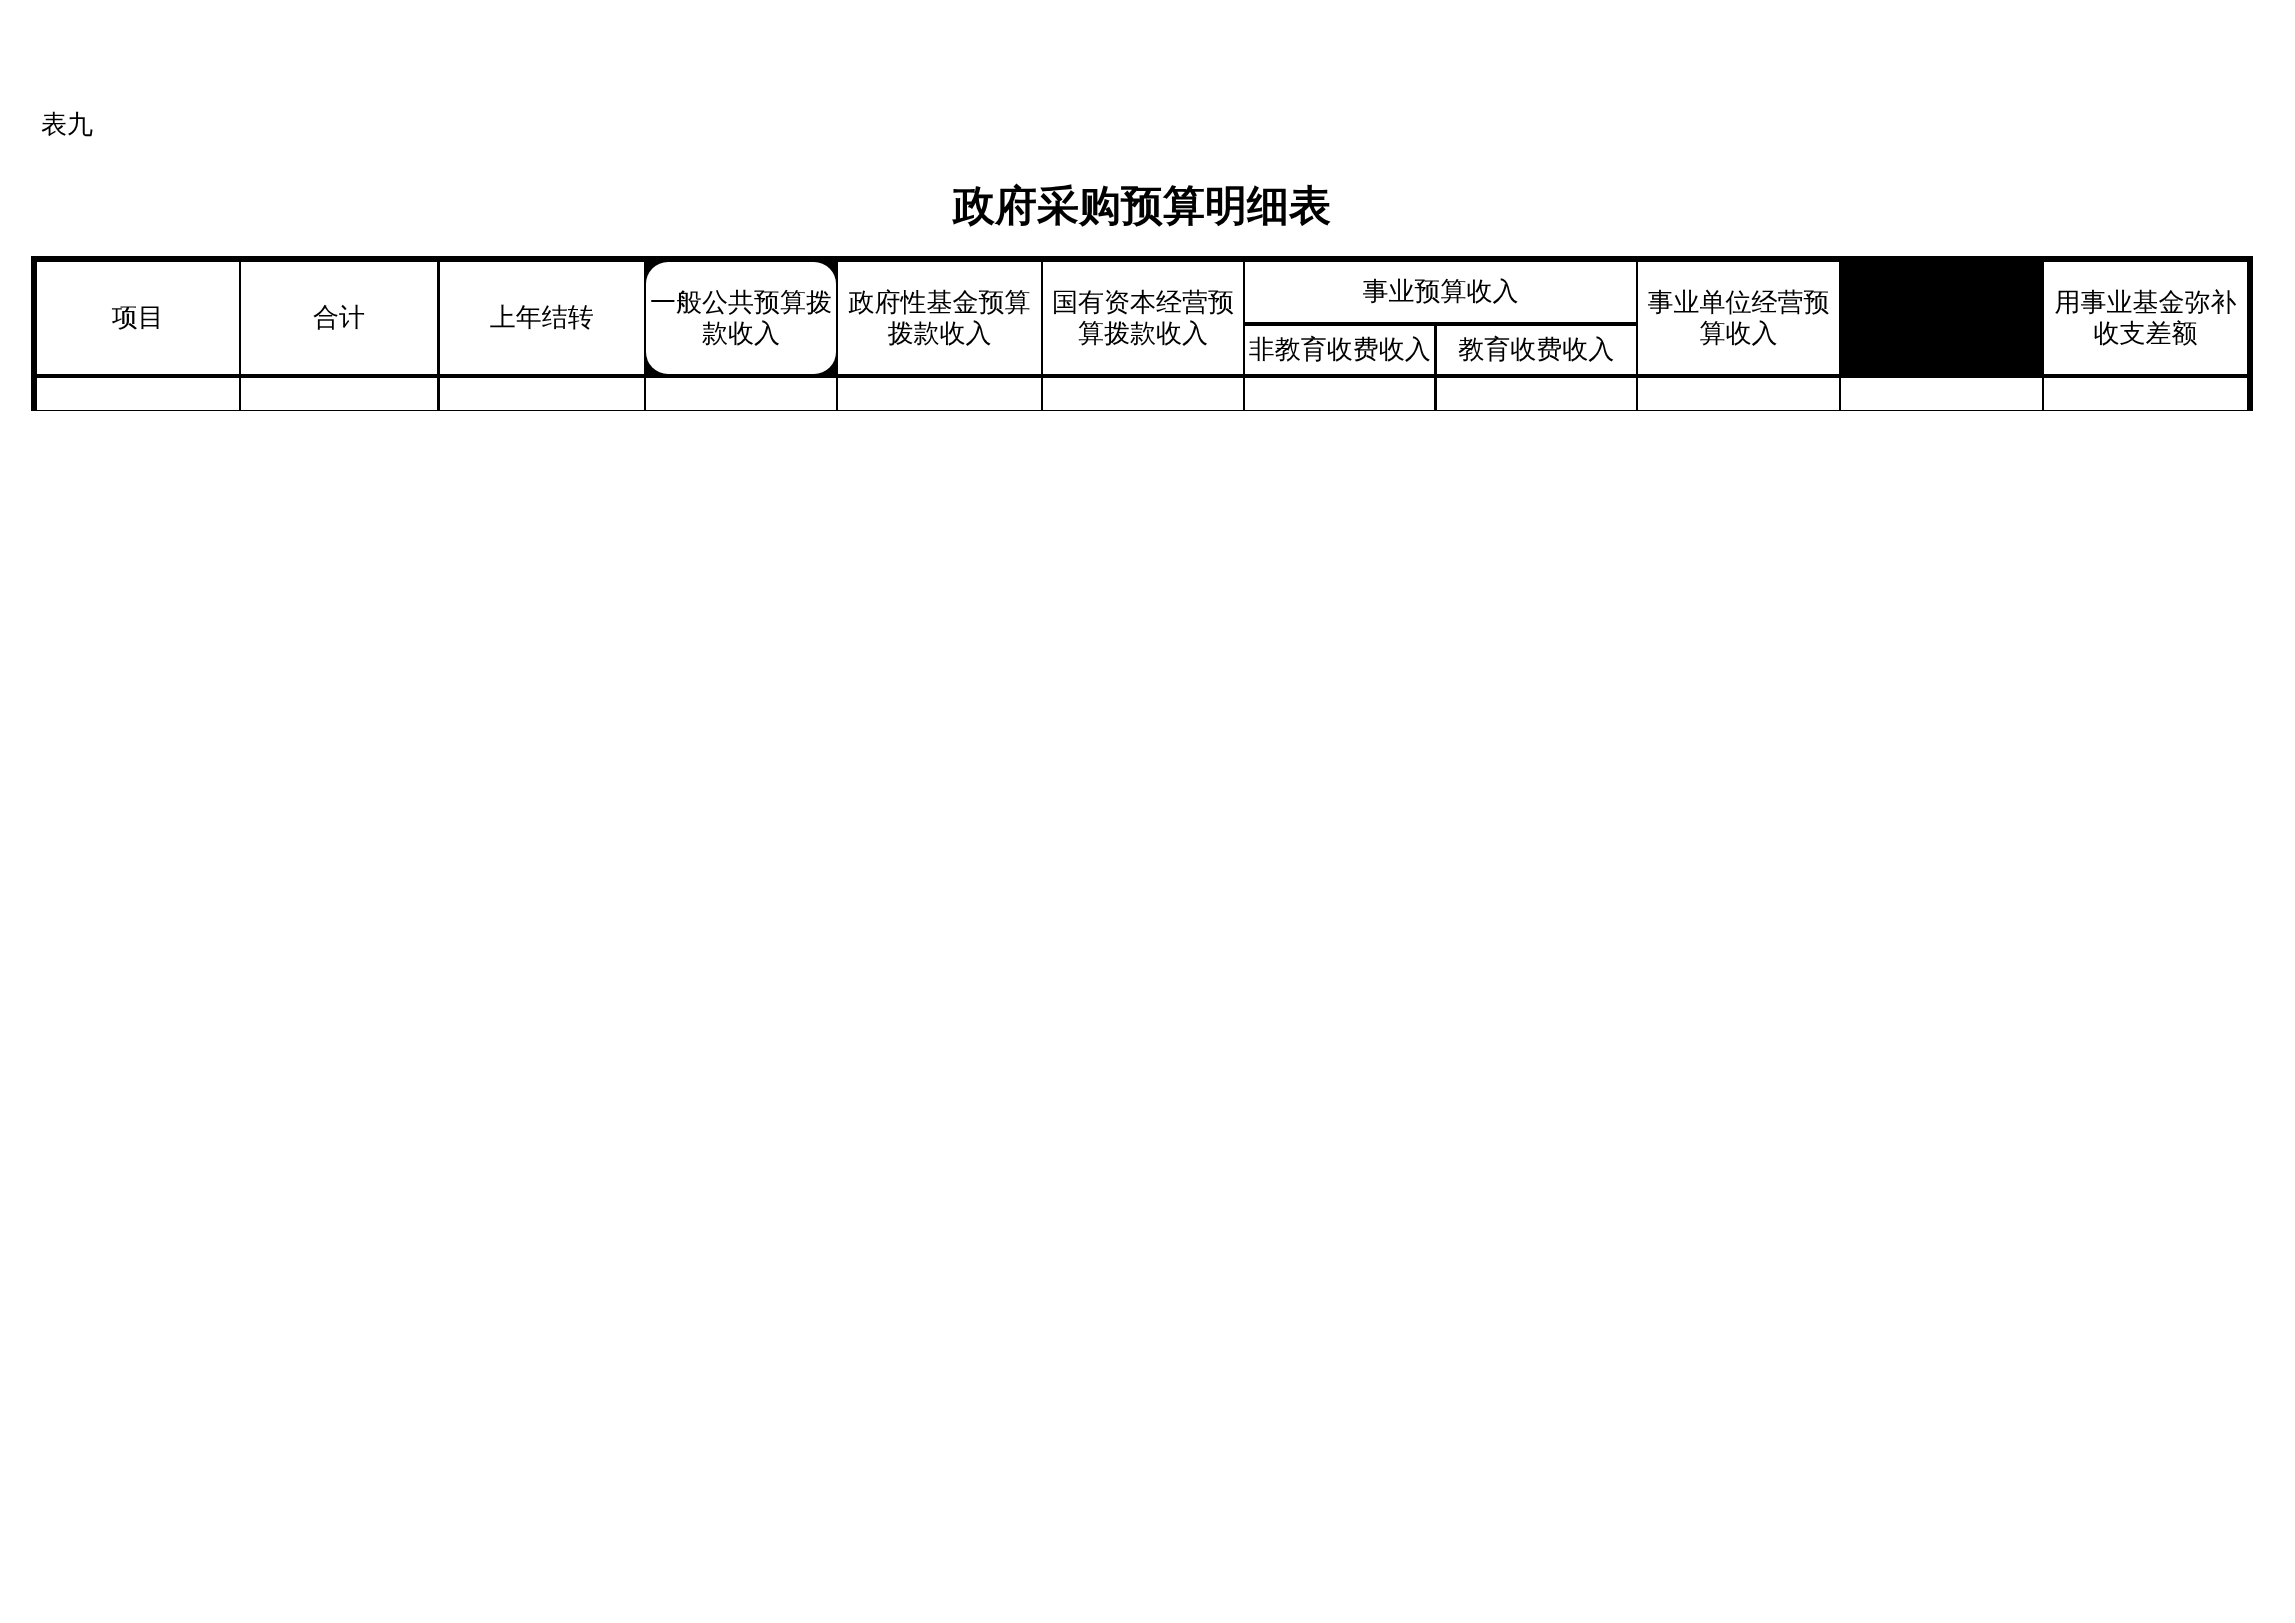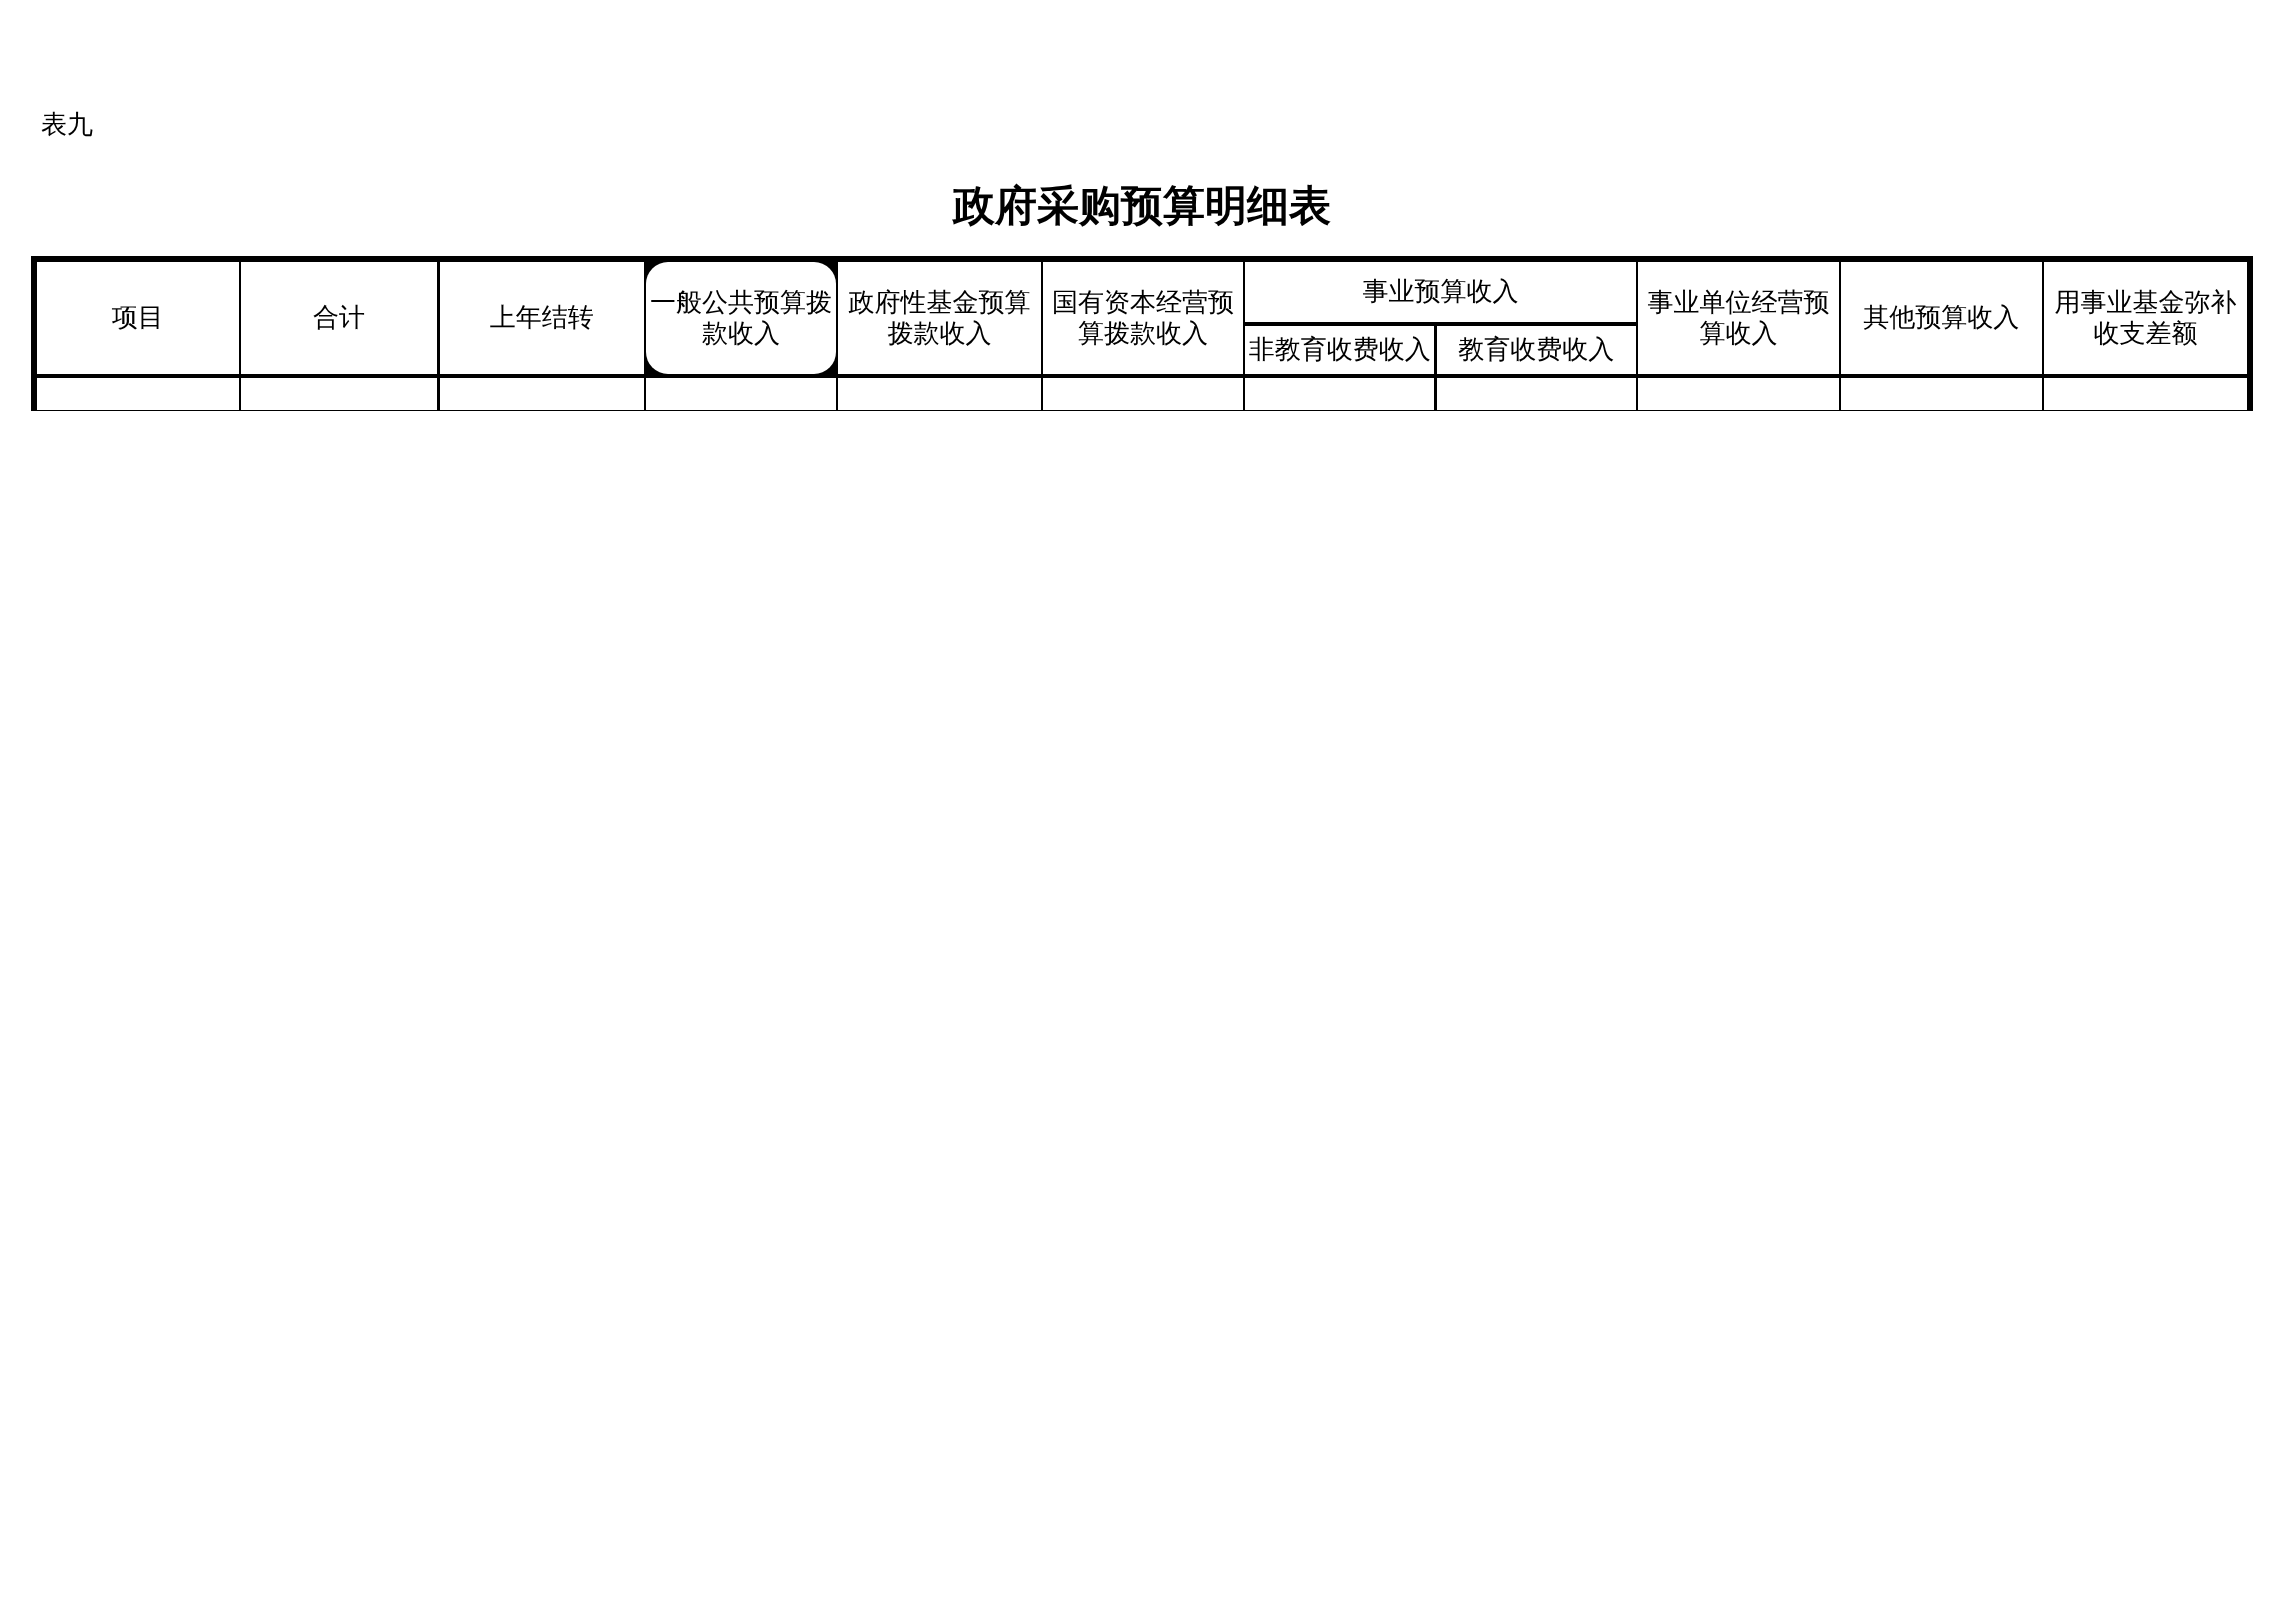--- a/index.html
+++ b/index.html
@@ -85,21 +85,20 @@
 款收入</div>
     <div class="cell rowspan2 c5">政府性基金预算
 拨款收入</div>
     <div class="cell rowspan2 c6">国有资本经营预
 算拨款收入</div>
 
     <div class="cell group-cell">事业预算收入</div>
 
     <div class="cell rowspan2 c9">事业单位经营预
 算收入</div>
-    <div class="cell rowspan2 c10">其他预算收入</div>
     <div class="cell rowspan2 c11">用事业基金弥补
 收支差额</div>
 
     <div class="cell sub-row c7">非教育收费收入</div>
     <div class="cell sub-row c8">教育收费收入</div>
 
     <div class="cell data-cell"></div>
     <div class="cell data-cell"></div>
     <div class="cell data-cell"></div>
     <div class="cell data-cell"></div>

